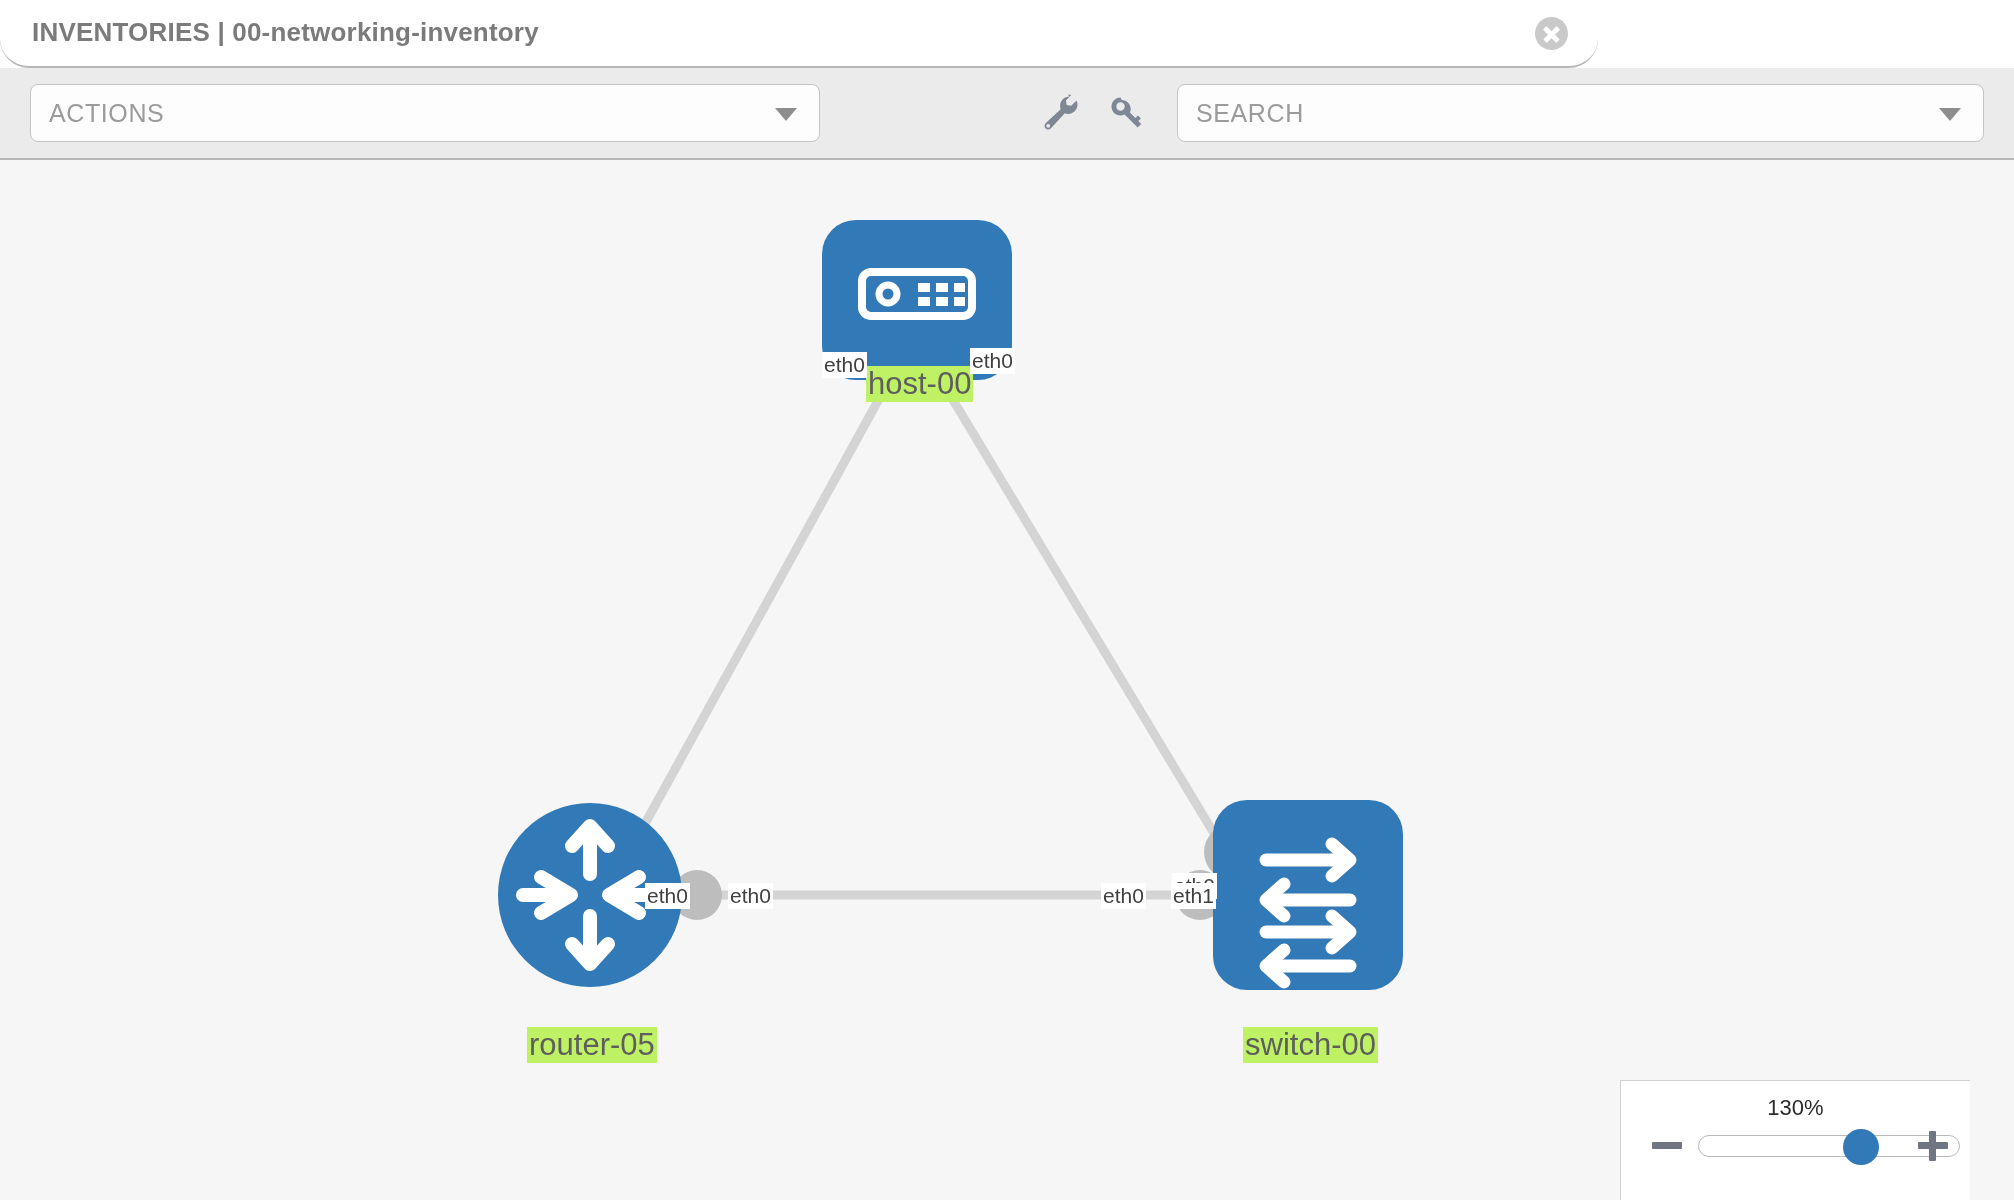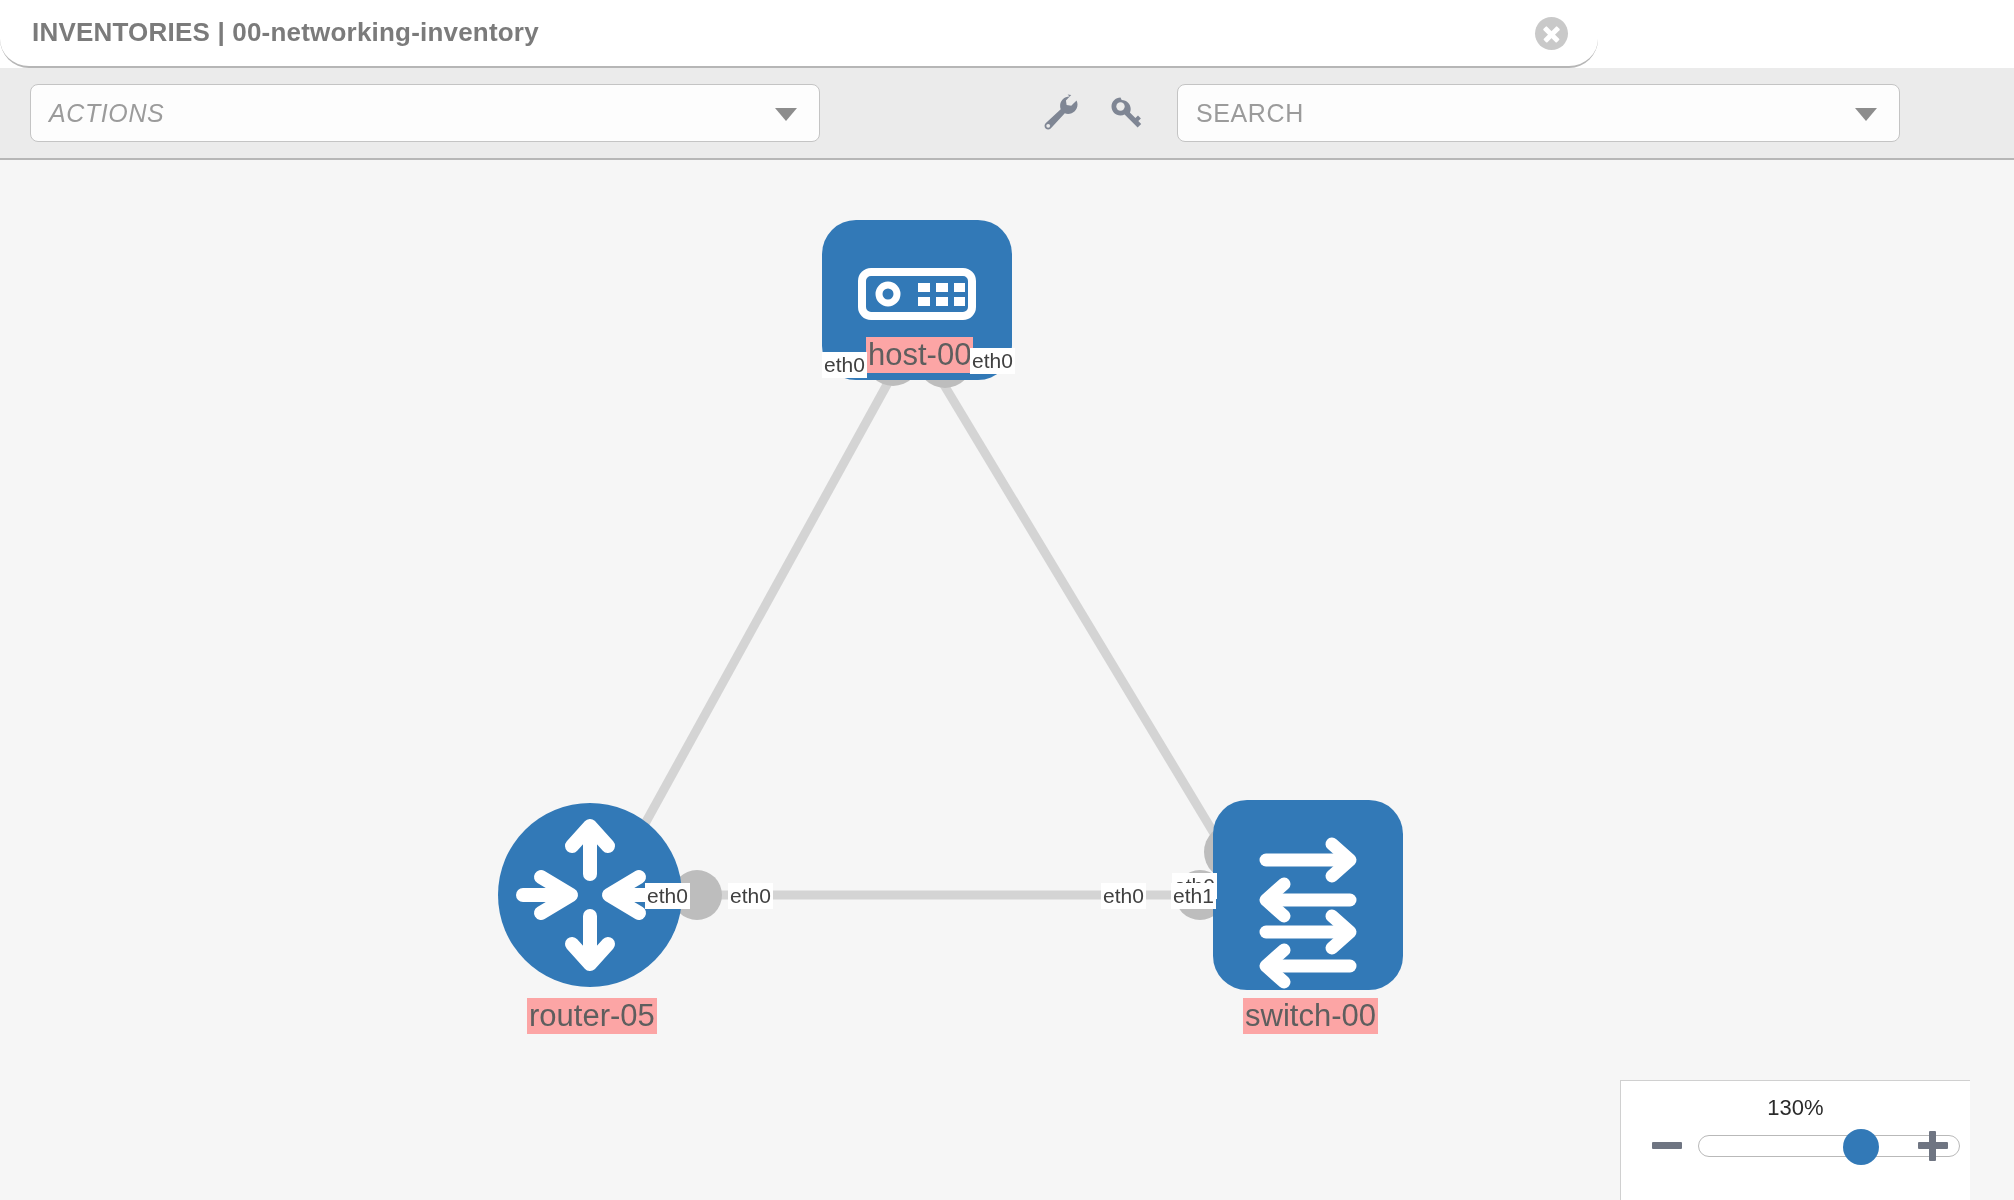--- a/index.html
+++ b/index.html
@@ -95,25 +95,25 @@
     right: 22px;
     top: 50%;
     margin-top: -5px;
     width: 0; height: 0;
     border-left: 11px solid transparent;
     border-right: 11px solid transparent;
     border-top: 13px solid #8d8d8d;
   }
   #actions-select {
     left: 30px; top: 16px;
-    width: 790px; height: 58px; font-style: italic;
+    width: 790px; height: 58px;
   }
   #search-select {
     left: 1177px; top: 16px;
-    width: 723px; height: 58px; padding-left: 8px;
+    width: 807px; height: 58px; padding-left: 8px;
   }
   .tool-icon {
     position: absolute;
     top: 22px;
     width: 46px;
     height: 46px;
     cursor: pointer;
   }
   #wrench-icon { left: 1036px; }
   #key-icon    { left: 1104px; }
@@ -127,24 +127,25 @@
     background: #f6f6f6;
     overflow: hidden;
   }
   .topology { position: absolute; left: 0; top: 0; width: 2014px; height: 1040px; }
 
   
   .node-label {
     position: absolute;
     font-size: 31px;
     color: #5e5e5e;
-    background: #fca5a5;
+    background: #bef264;
     white-space: nowrap;
     padding: 0 2px;
     line-height: 36px;
+    margin-top: 29px;
   }
   .iface-label {
     position: absolute;
     font-size: 21px;
     color: #404040;
     background: #ffffff;
     white-space: nowrap;
     padding: 0 2px;
     line-height: 26px;
   }

